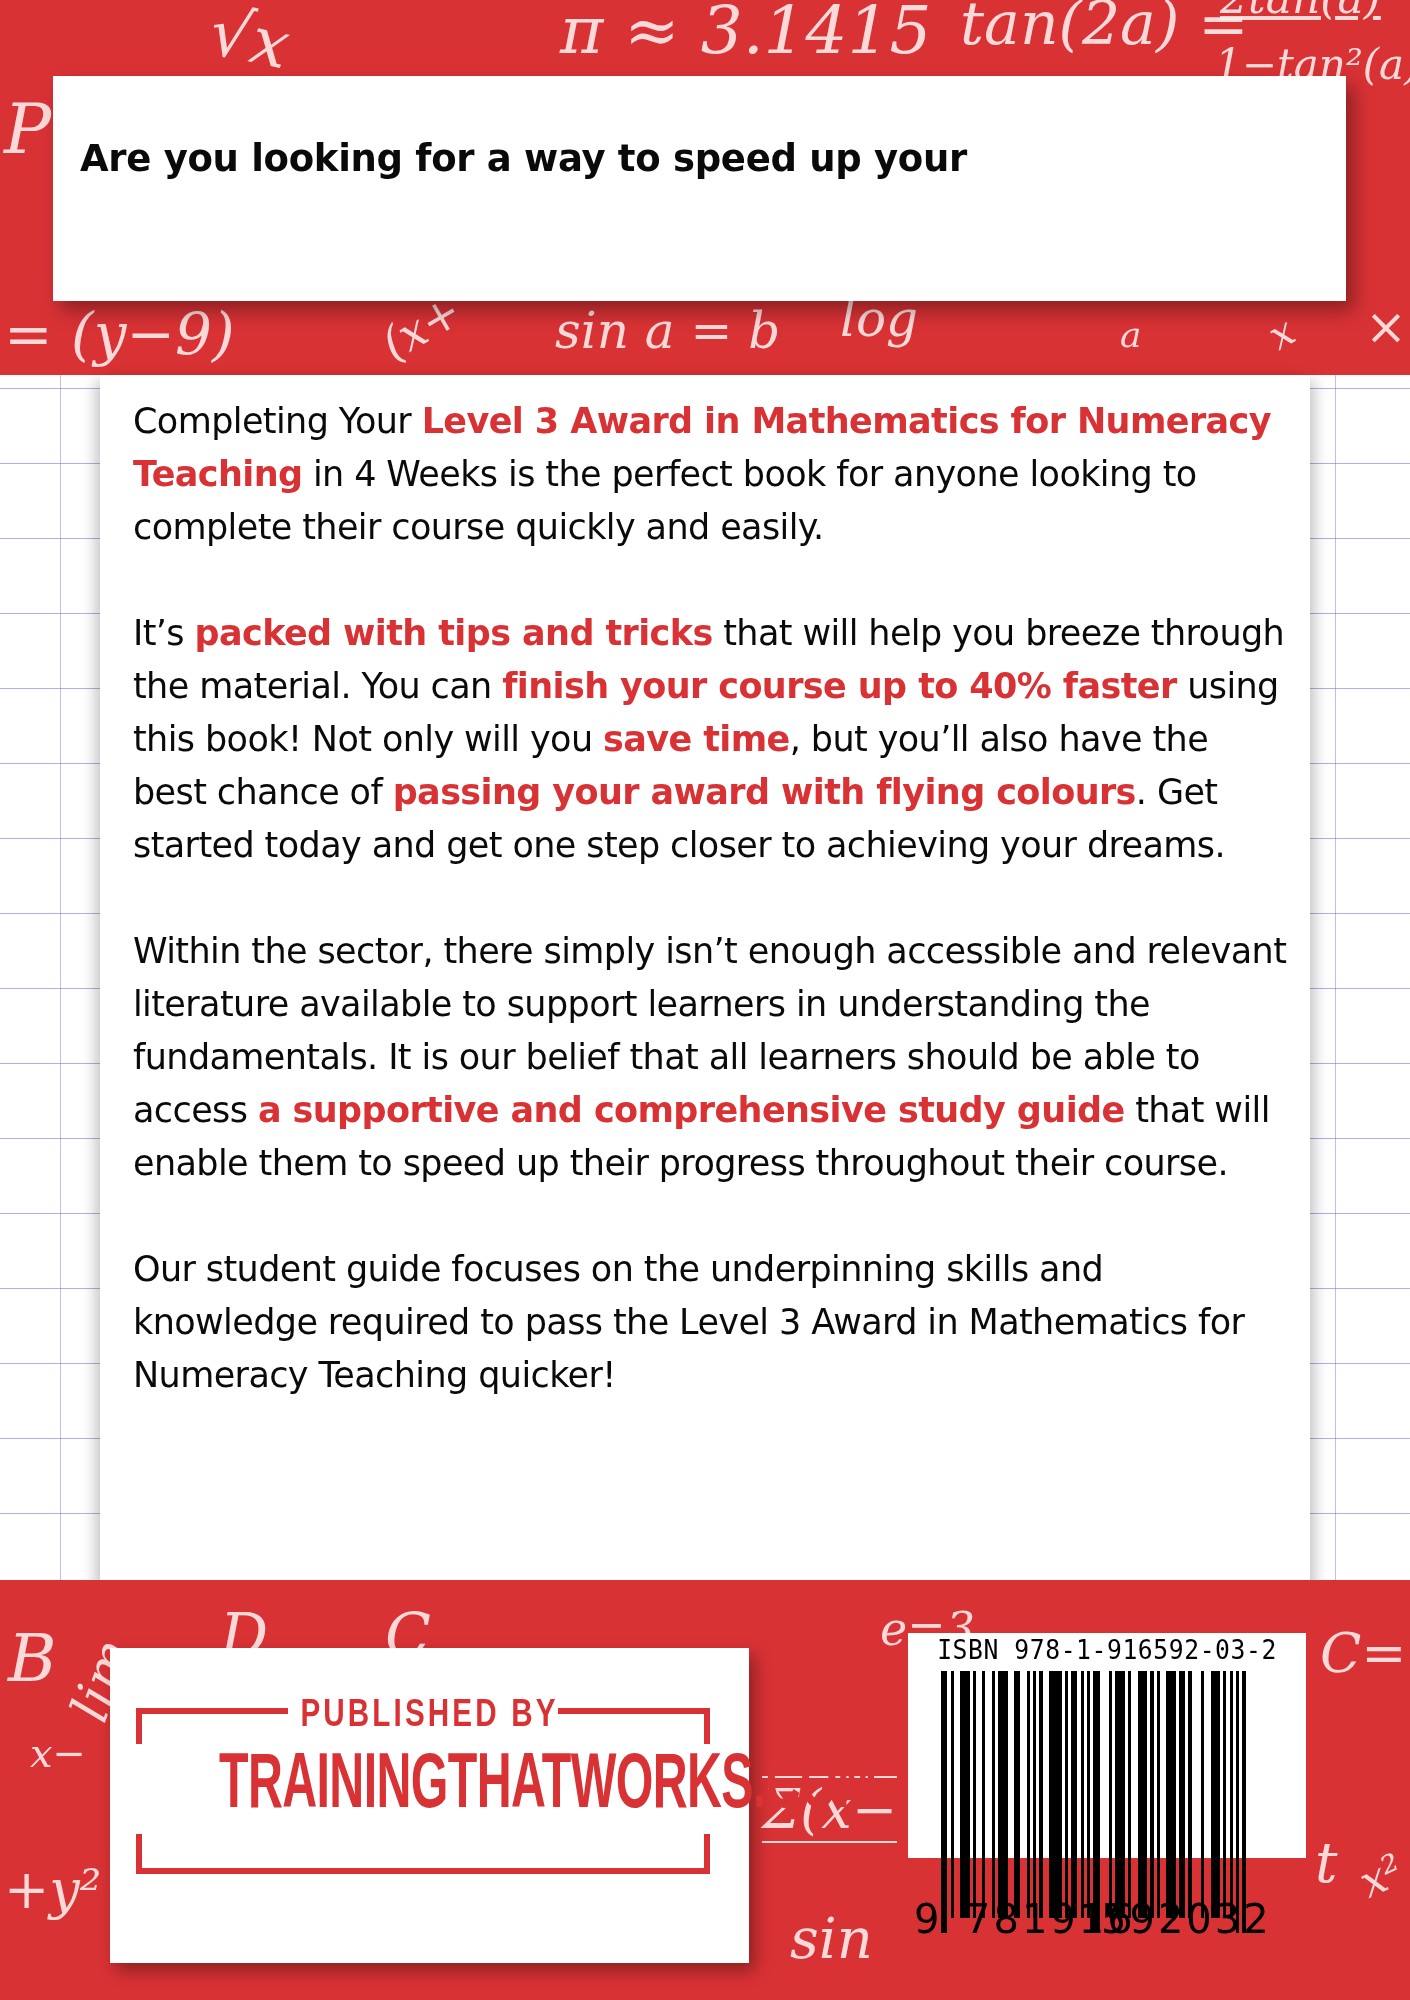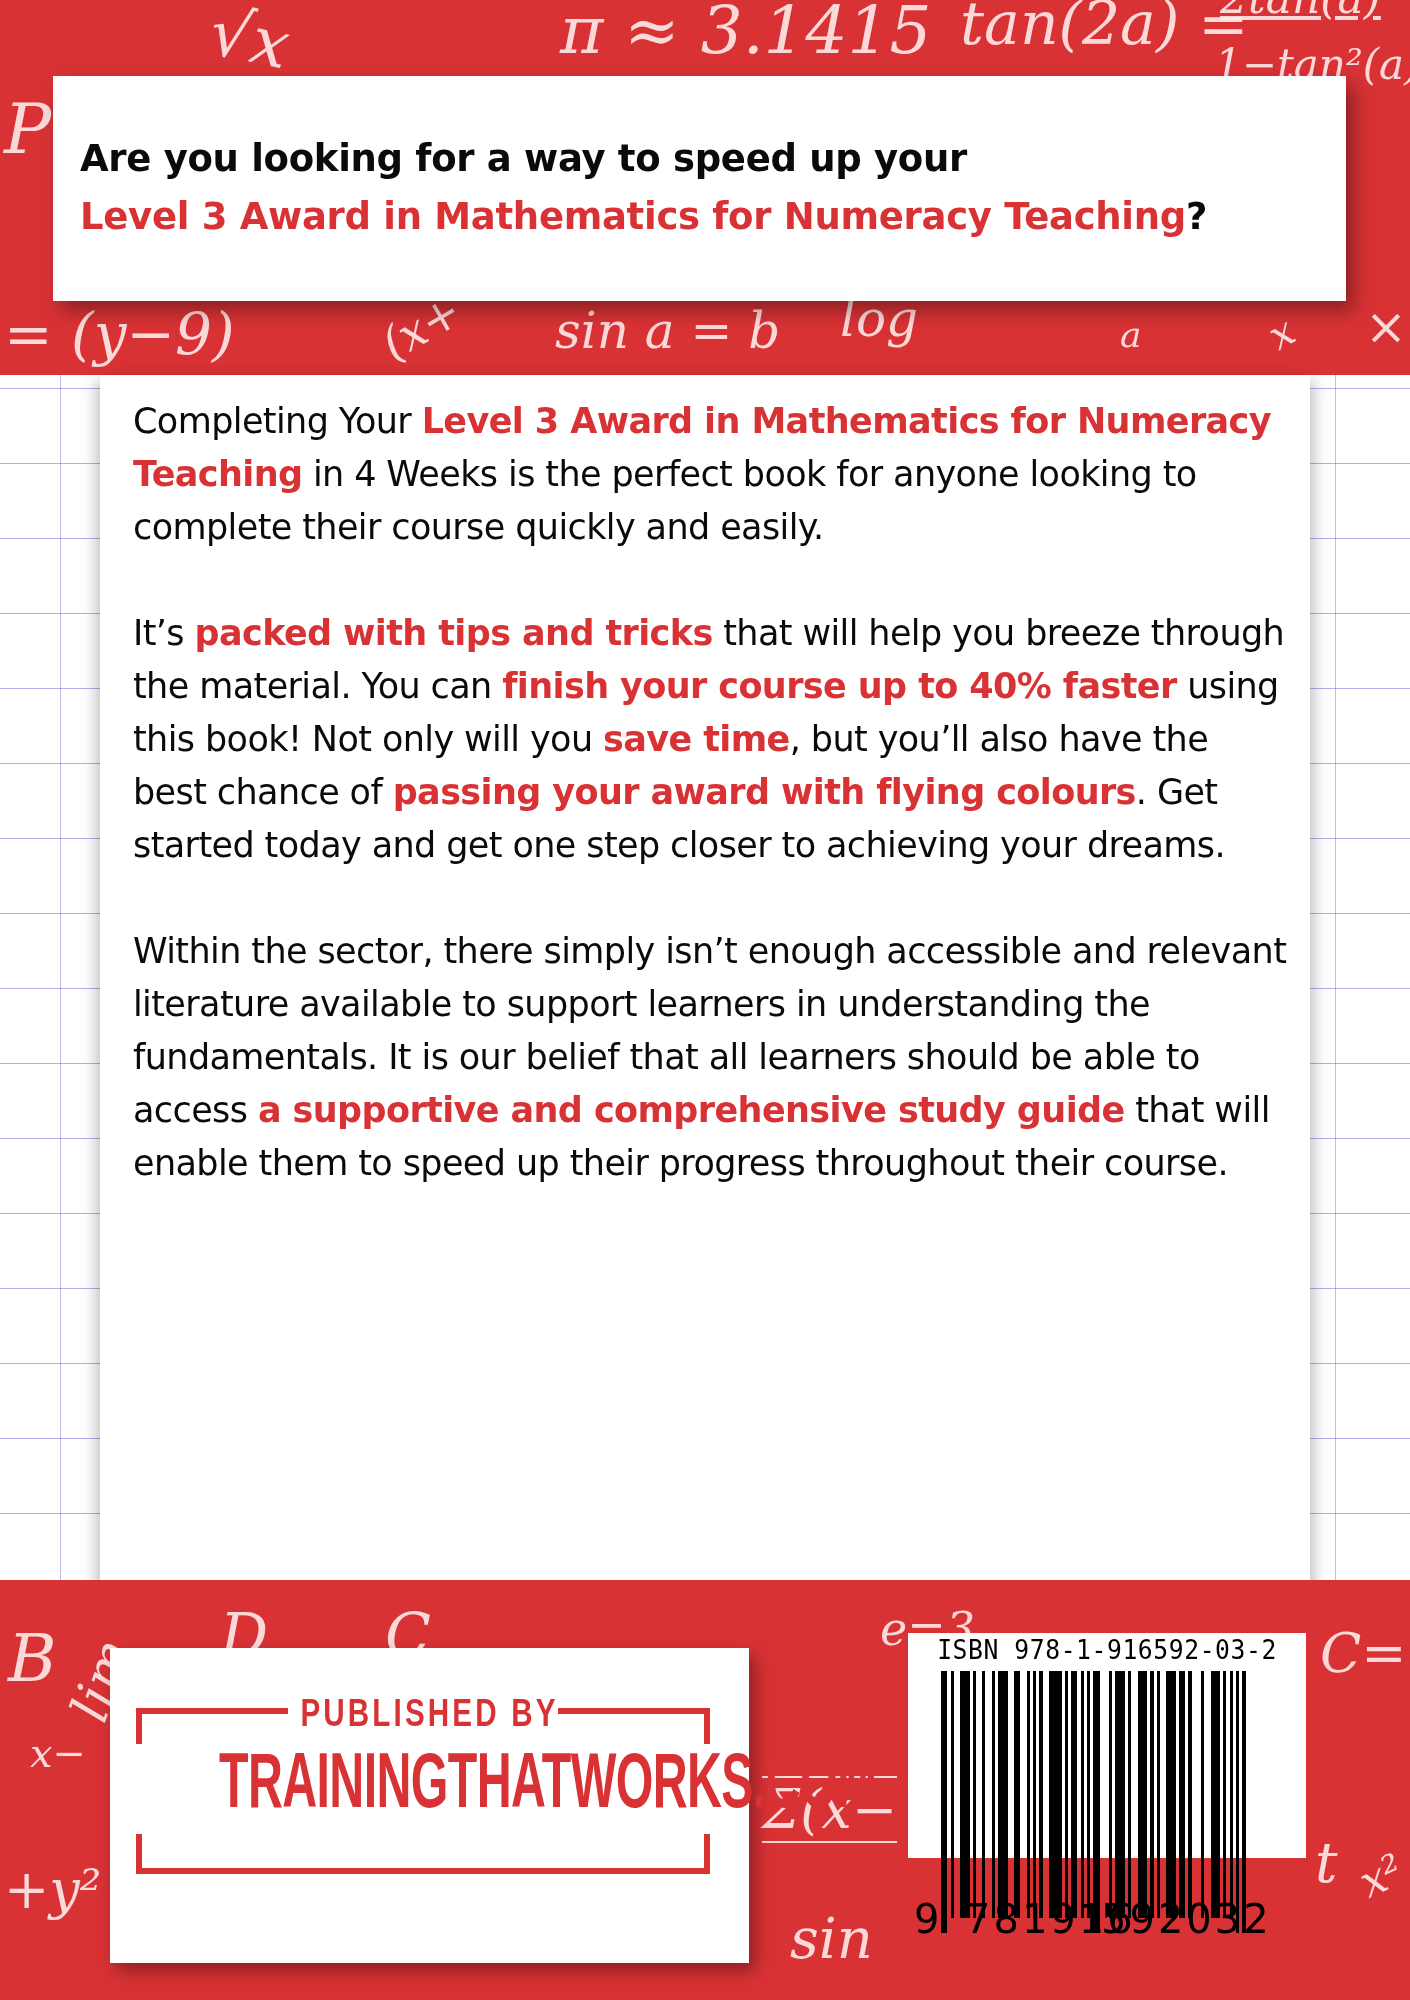--- a/index.html
+++ b/index.html
@@ -126,31 +126,31 @@
   <span class="scribble" style="left:4px;top:300px;font-size:58px;">= (y−9)</span>
   <span class="scribble" style="left:380px;top:300px;font-size:46px;transform:rotate(-30deg);">(x+</span>
   <span class="scribble" style="left:555px;top:302px;font-size:50px;">sin a = b</span>
   <span class="scribble" style="left:840px;top:290px;font-size:50px;">log</span>
   <span class="scribble" style="left:1120px;top:314px;font-size:36px;">a</span>
   <span class="scribble" style="left:1270px;top:310px;font-size:40px;transform:rotate(-30deg);">x</span>
   <span class="scribble" style="left:1365px;top:298px;font-size:50px;">×</span>
 
   <div class="callout">
     <div class="callout-line">Are you looking for a way to speed up your</div>
-    <div class="callout-line"><span class="red">Level 3 Award in Mathematics for Numeracy Teaching</span><span>?</span></div>
   </div>
 </div>
 
 <div class="panel">
   <p class="para"><span>Completing Your </span><span class="hl">Level 3 Award in Mathematics for Numeracy Teaching</span><span> in 4 Weeks is the perfect book for anyone looking to complete their course quickly and easily.</span></p>
 
   <p class="para"><span>It’s </span><span class="hl">packed with tips and tricks</span><span> that will help you breeze through the material. You can </span><span class="hl">finish your course up to 40% faster</span><span> using this book! Not only will you </span><span class="hl">save time</span><span>, but you’ll also have the best chance of </span><span class="hl">passing your award with flying colours</span><span>. Get started today and get one step closer to achieving your dreams.</span></p>
 
   <p class="para"><span>Within the sector, there simply isn’t enough accessible and relevant literature available to support learners in understanding the fundamentals. It is our belief that all learners should be able to access </span><span class="hl">a supportive and comprehensive study guide</span><span> that will enable them to speed up their progress throughout their course.</span></p>
 
+  <p class="para"><span>Our student guide focuses on the underpinning skills and knowledge required to pass the Level 3 Award in Mathematics for Numeracy Teaching quicker!</span></p>
 </div>
 
 <div class="band band-bottom">
   <span class="scribble" style="left:8px;top:40px;font-size:66px;">B</span>
   <span class="scribble" style="left:60px;top:70px;font-size:52px;transform:rotate(-70deg);">lim</span>
   <span class="scribble" style="left:220px;top:20px;font-size:60px;">D</span>
   <span class="scribble" style="left:385px;top:20px;font-size:60px;">C</span>
   <span class="scribble" style="left:880px;top:22px;font-size:46px;">e=3</span>
   <span class="scribble" style="left:1320px;top:42px;font-size:54px;">C=</span>
   <span class="scribble" style="left:30px;top:150px;font-size:40px;">x−</span>

